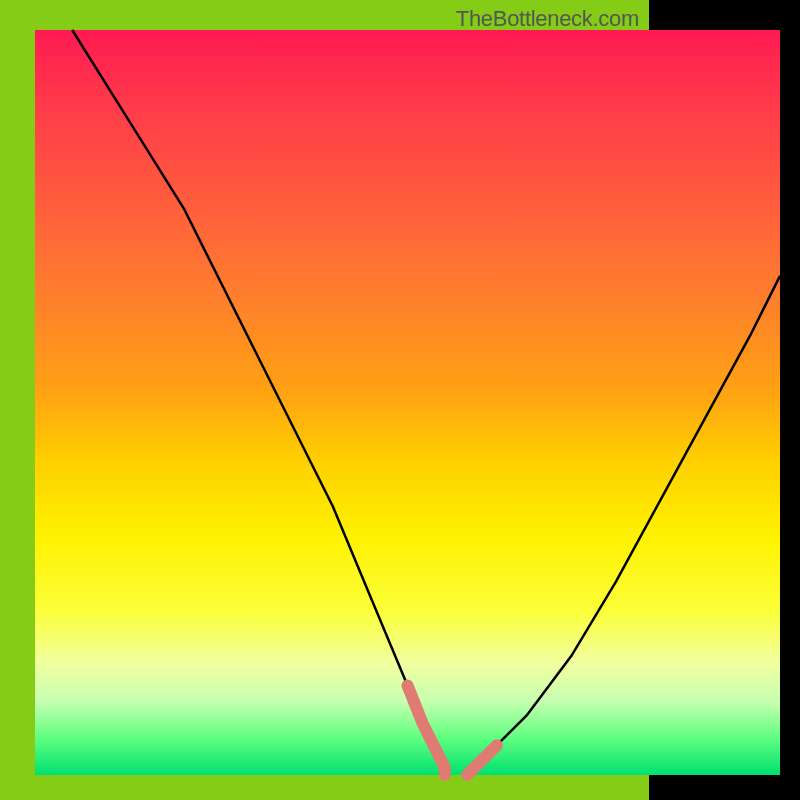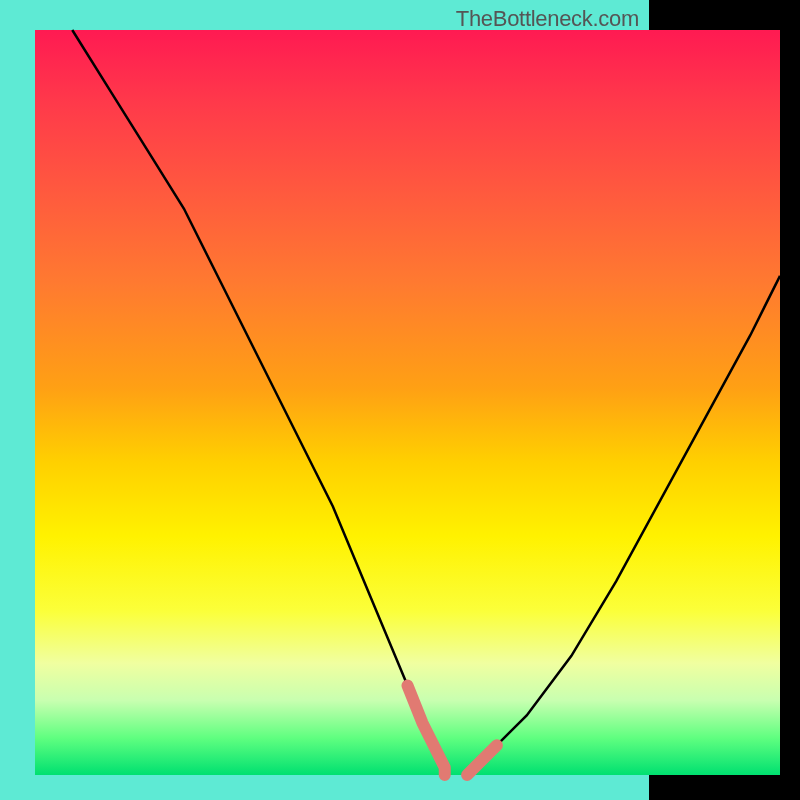--- a/index.html
+++ b/index.html
@@ -10,21 +10,21 @@
     background: #000000;
     overflow: hidden;
     font-family: Arial, Helvetica, sans-serif;
   }
   .frame {
     position: absolute;
     left: 0;
     top: 0;
     width: 649px;
     height: 800px;
-    background: #5eead4;
+    background: #84cc16;
   }
   .plot-area {
     position: absolute;
     left: 35px;
     top: 30px;
     width: 745px;
     height: 745px;
     
     background: linear-gradient(
       to bottom,

